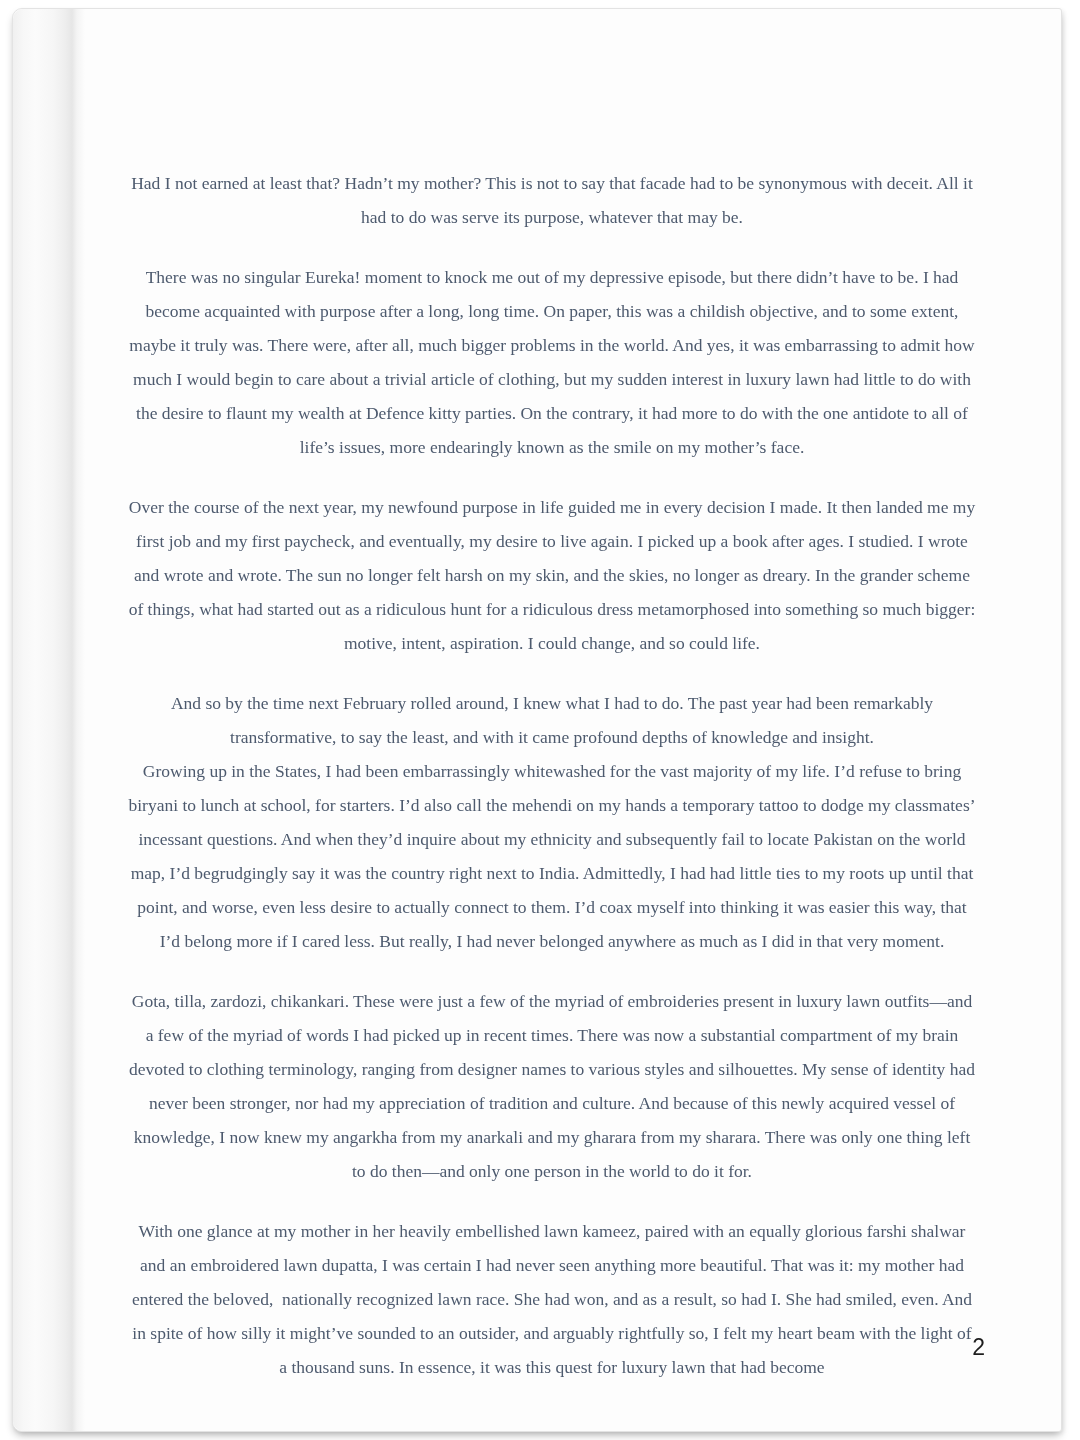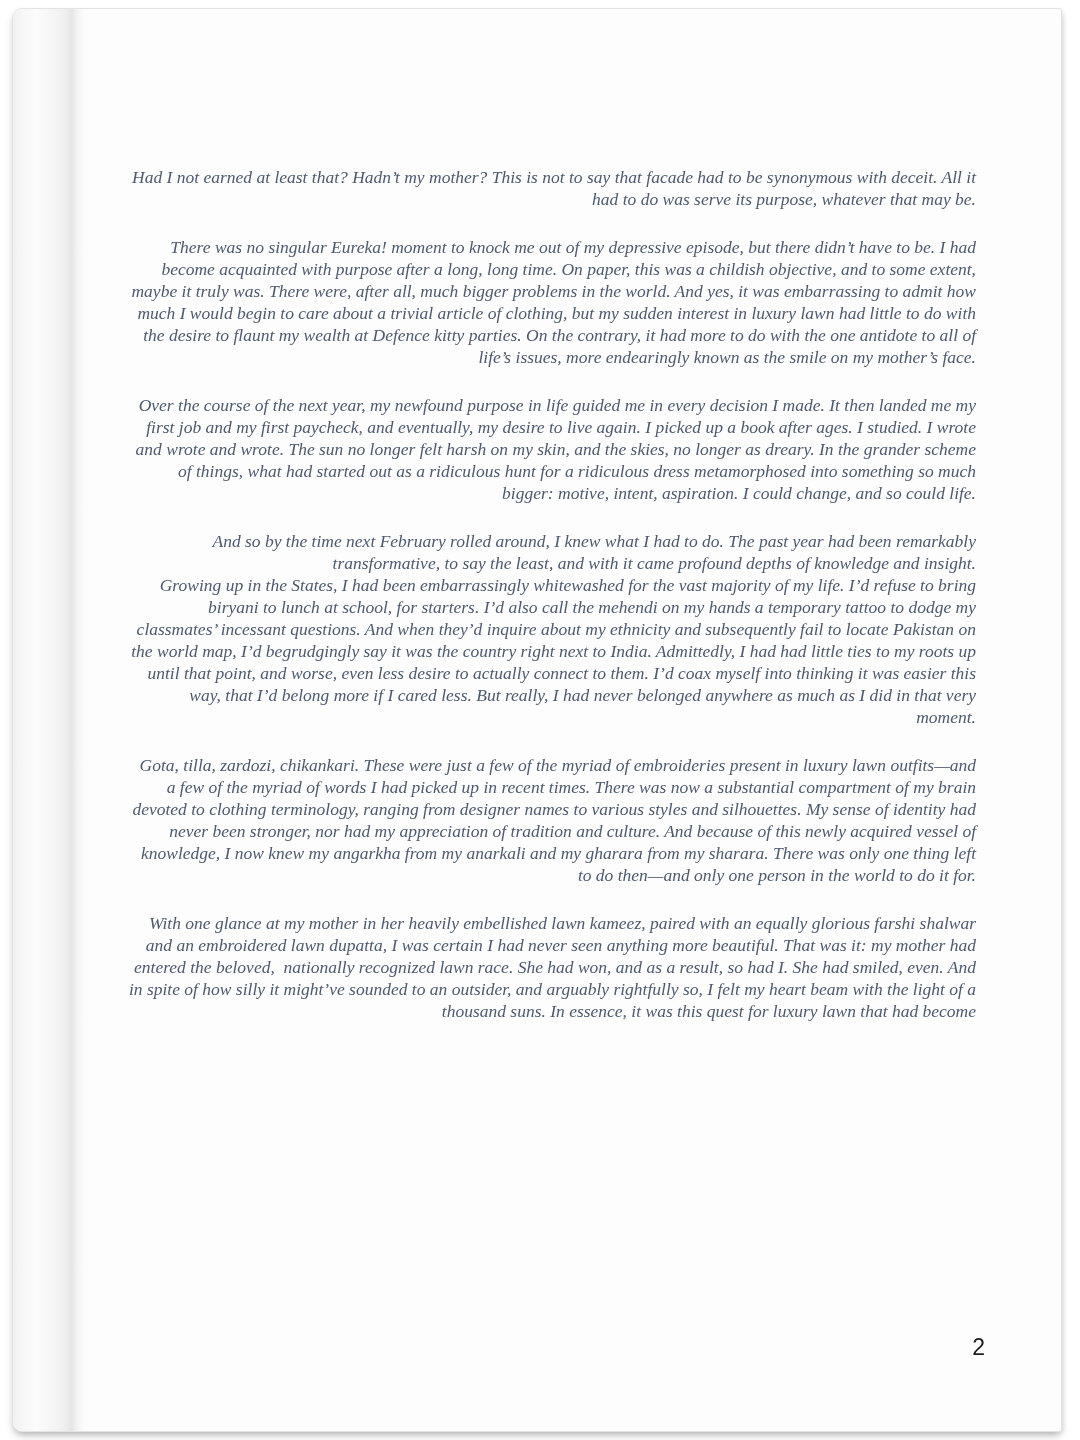--- a/index.html
+++ b/index.html
@@ -51,24 +51,23 @@
       #fdfdfd 72px);
   }
 
   .text-block {
     position: absolute;
     left: 115px;
     top: 157px;
     width: 848px;
     font-family: "Liberation Serif", "DejaVu Serif", serif;
     font-size: 17.5px;
-    line-height: 22px;
+    line-height: 34px;
     color: #4d5a6e;
-    text-align: right;
-    font-style: italic;
+    text-align: center;
   }
 
   .text-block p {
     margin: 0 0 26px 0;
     white-space: pre-wrap;
   }
 
   .page-number {
     position: absolute;
     right: 76px;

